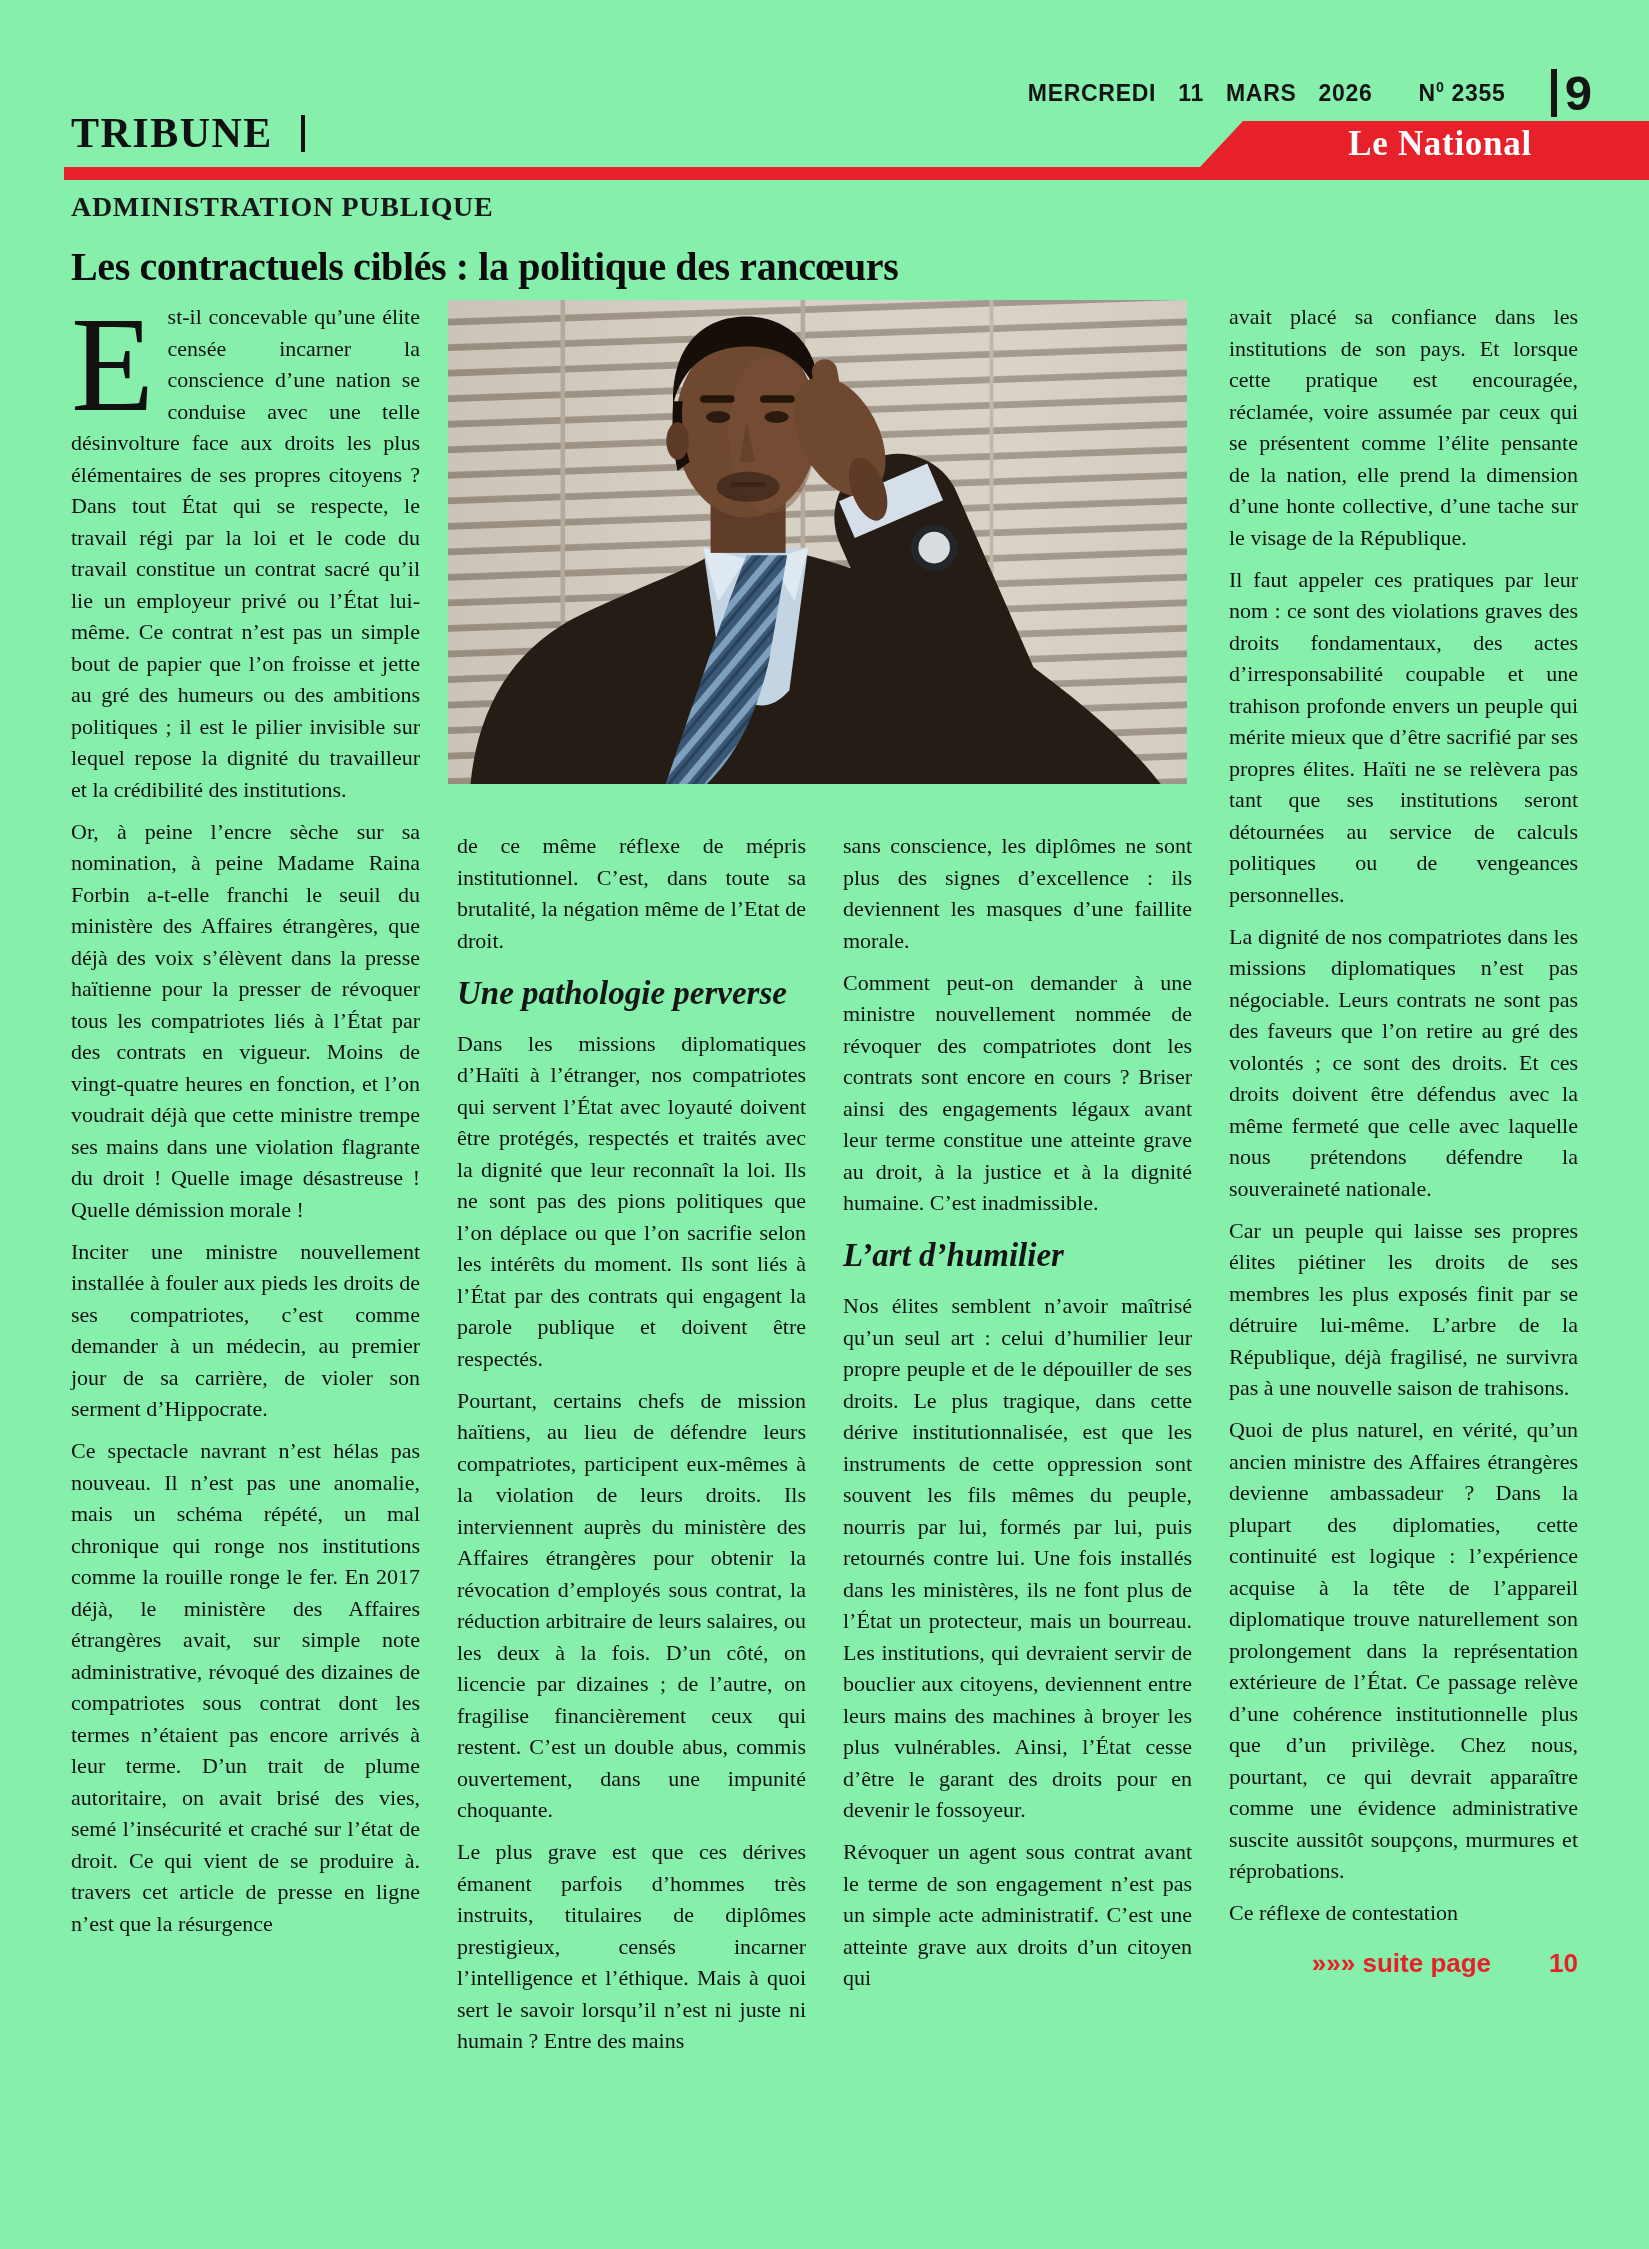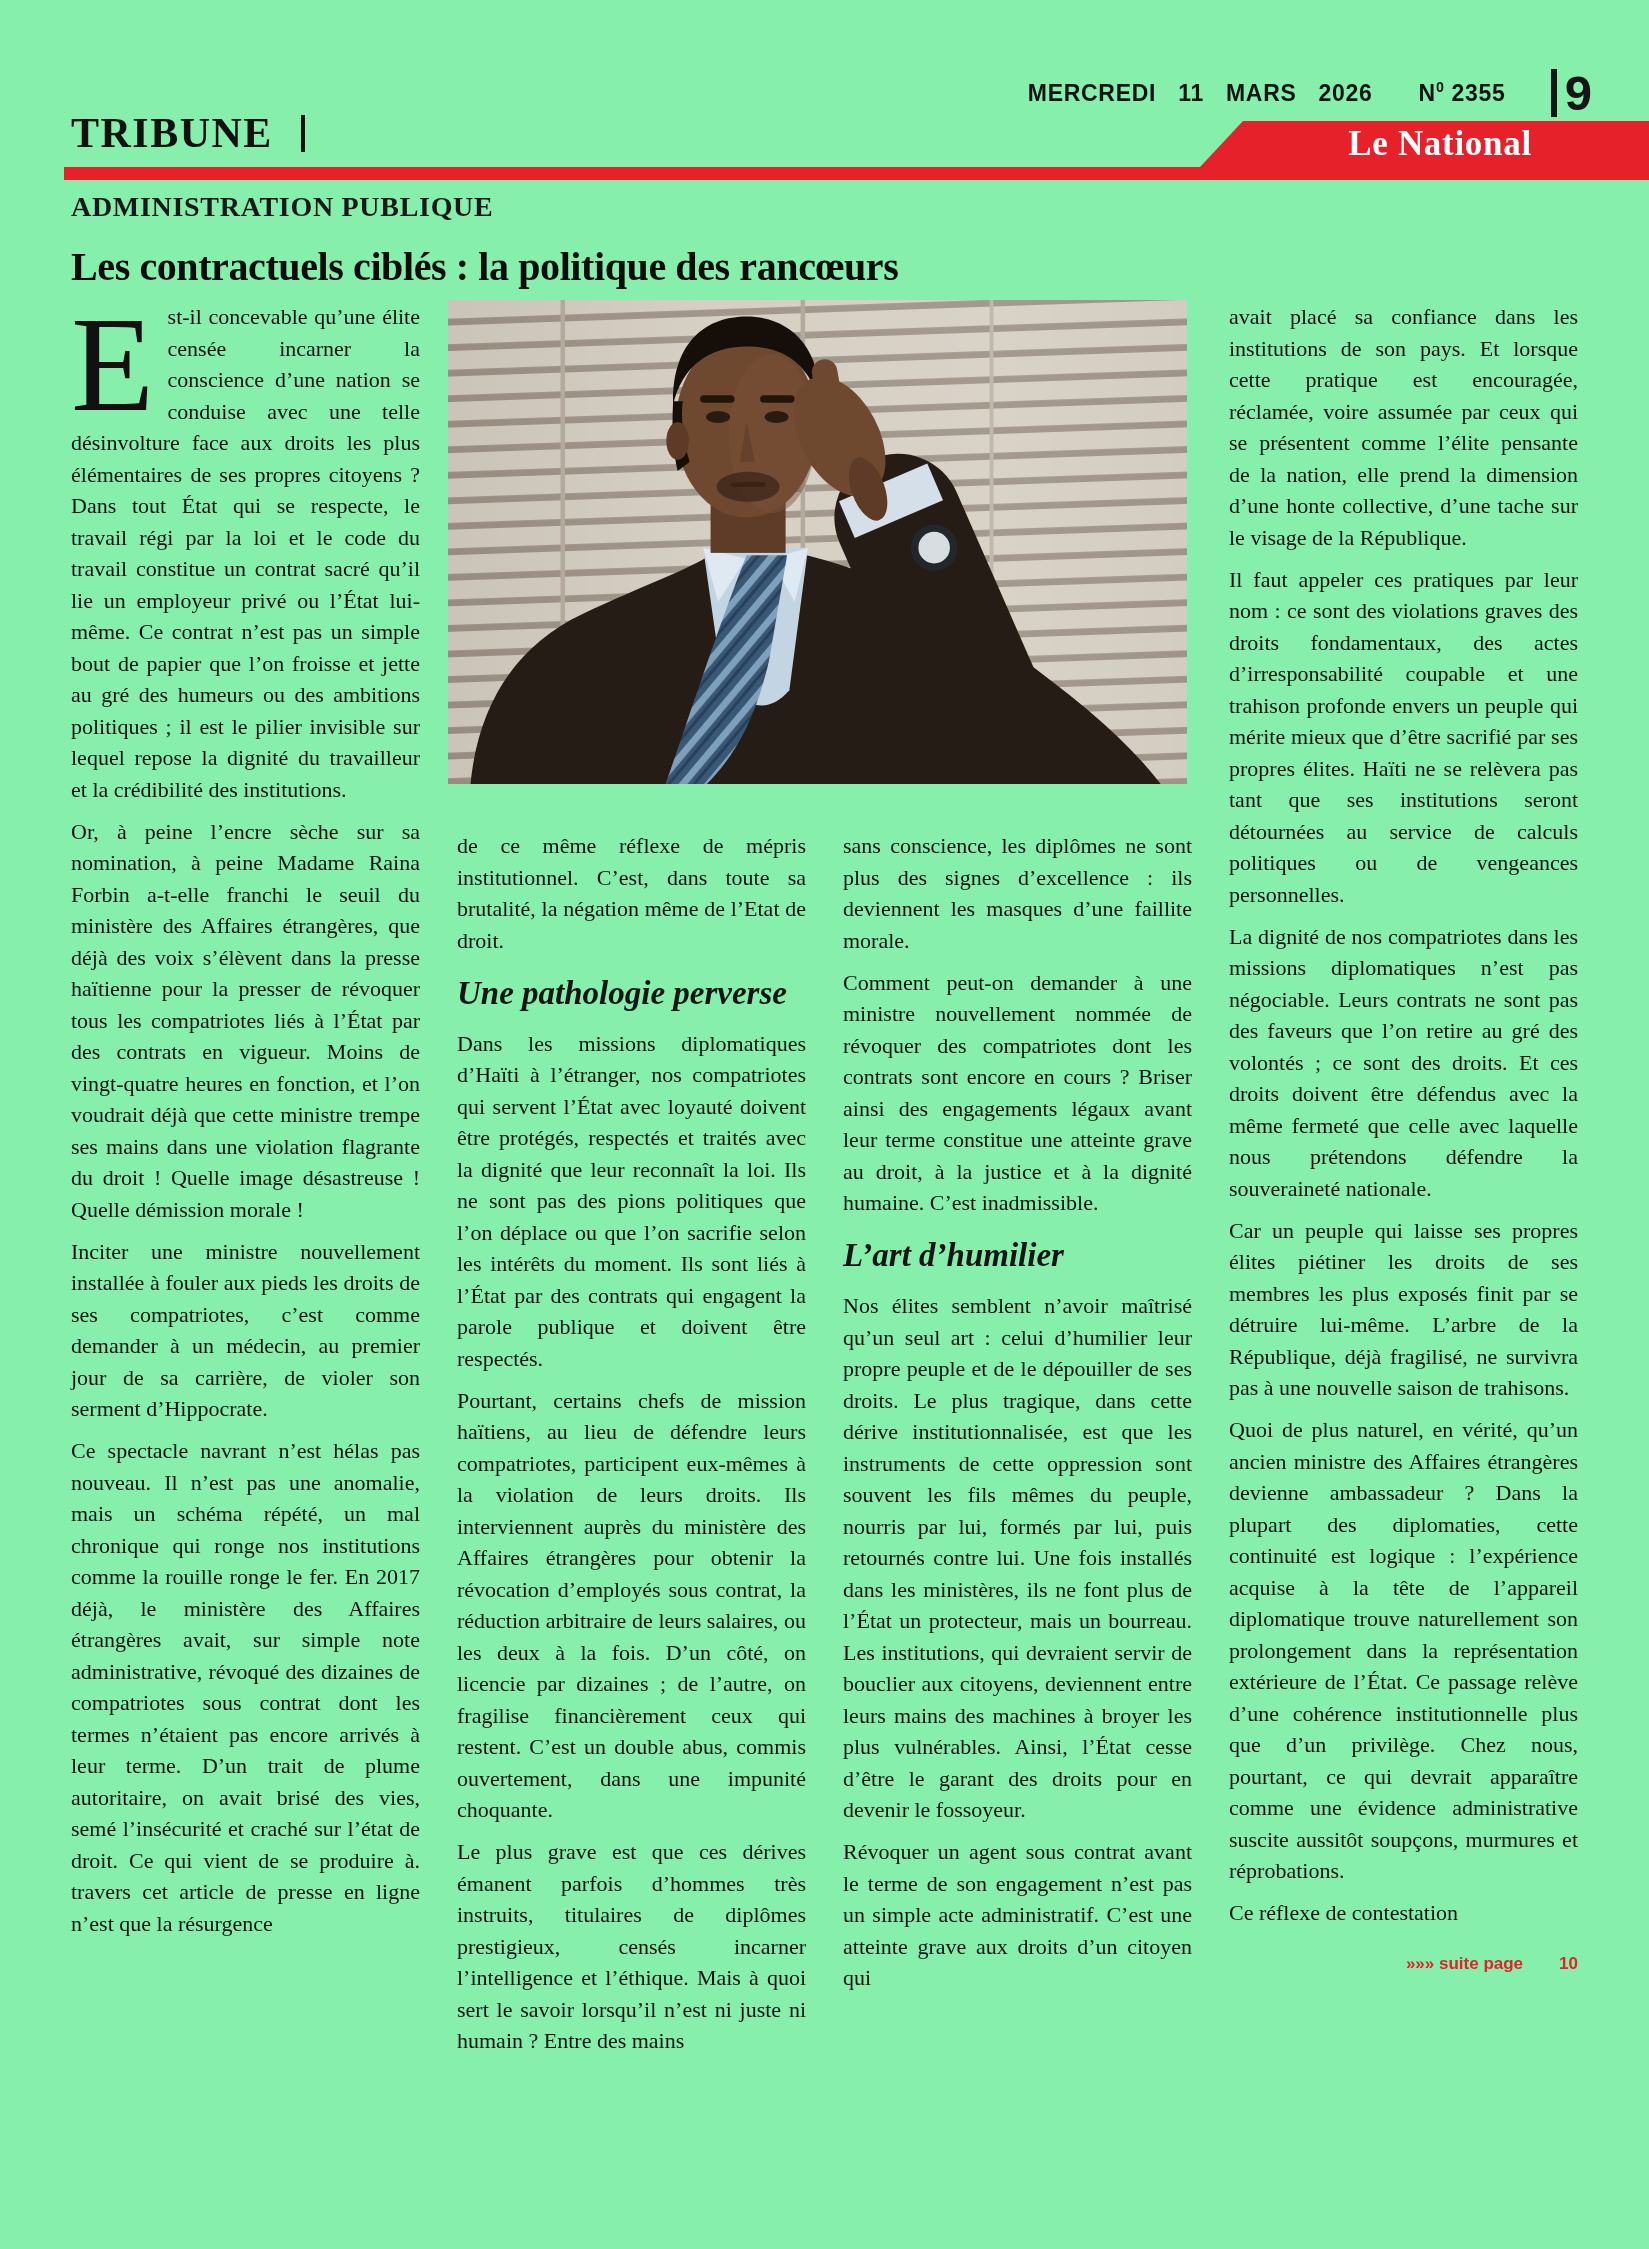--- a/index.html
+++ b/index.html
@@ -33,22 +33,22 @@
   .body{position:absolute;left:71px;top:301px;width:1507px;display:flex;gap:37px;}
   .col{width:349px;font-size:22px;line-height:31.5px;text-align:justify;}
   .col p{margin:0 0 10.5px 0;}
   .col h2{font-size:33px;line-height:1.08;font-weight:bold;text-align:left;margin:19.5px 0 16.5px 0;color:#151515;font-style:italic;}
   .pad-photo{padding-top:529px;}
 
   .dropcap{float:left;font-size:136px;line-height:0.86;padding:4.5px 13.5px 0 0;color:#111;}
 
   .continuation{display:flex;justify-content:flex-end;align-items:baseline;margin-top:19.5px;
                 color:#e62129;font-family:"Liberation Sans","DejaVu Sans",sans-serif;
-                font-weight:bold;font-size:17px;}
-  .continuation .cont-page{margin-left:36px;}
+                font-weight:bold;font-size:26px;}
+  .continuation .cont-page{margin-left:58px;}
 
   
   .photo{position:absolute;left:448px;top:300px;width:739px;height:484px;}
   .photo svg{display:block;width:100%;height:100%;}
 </style>
 </head>
 <body>
 
 <div class="page">
 

